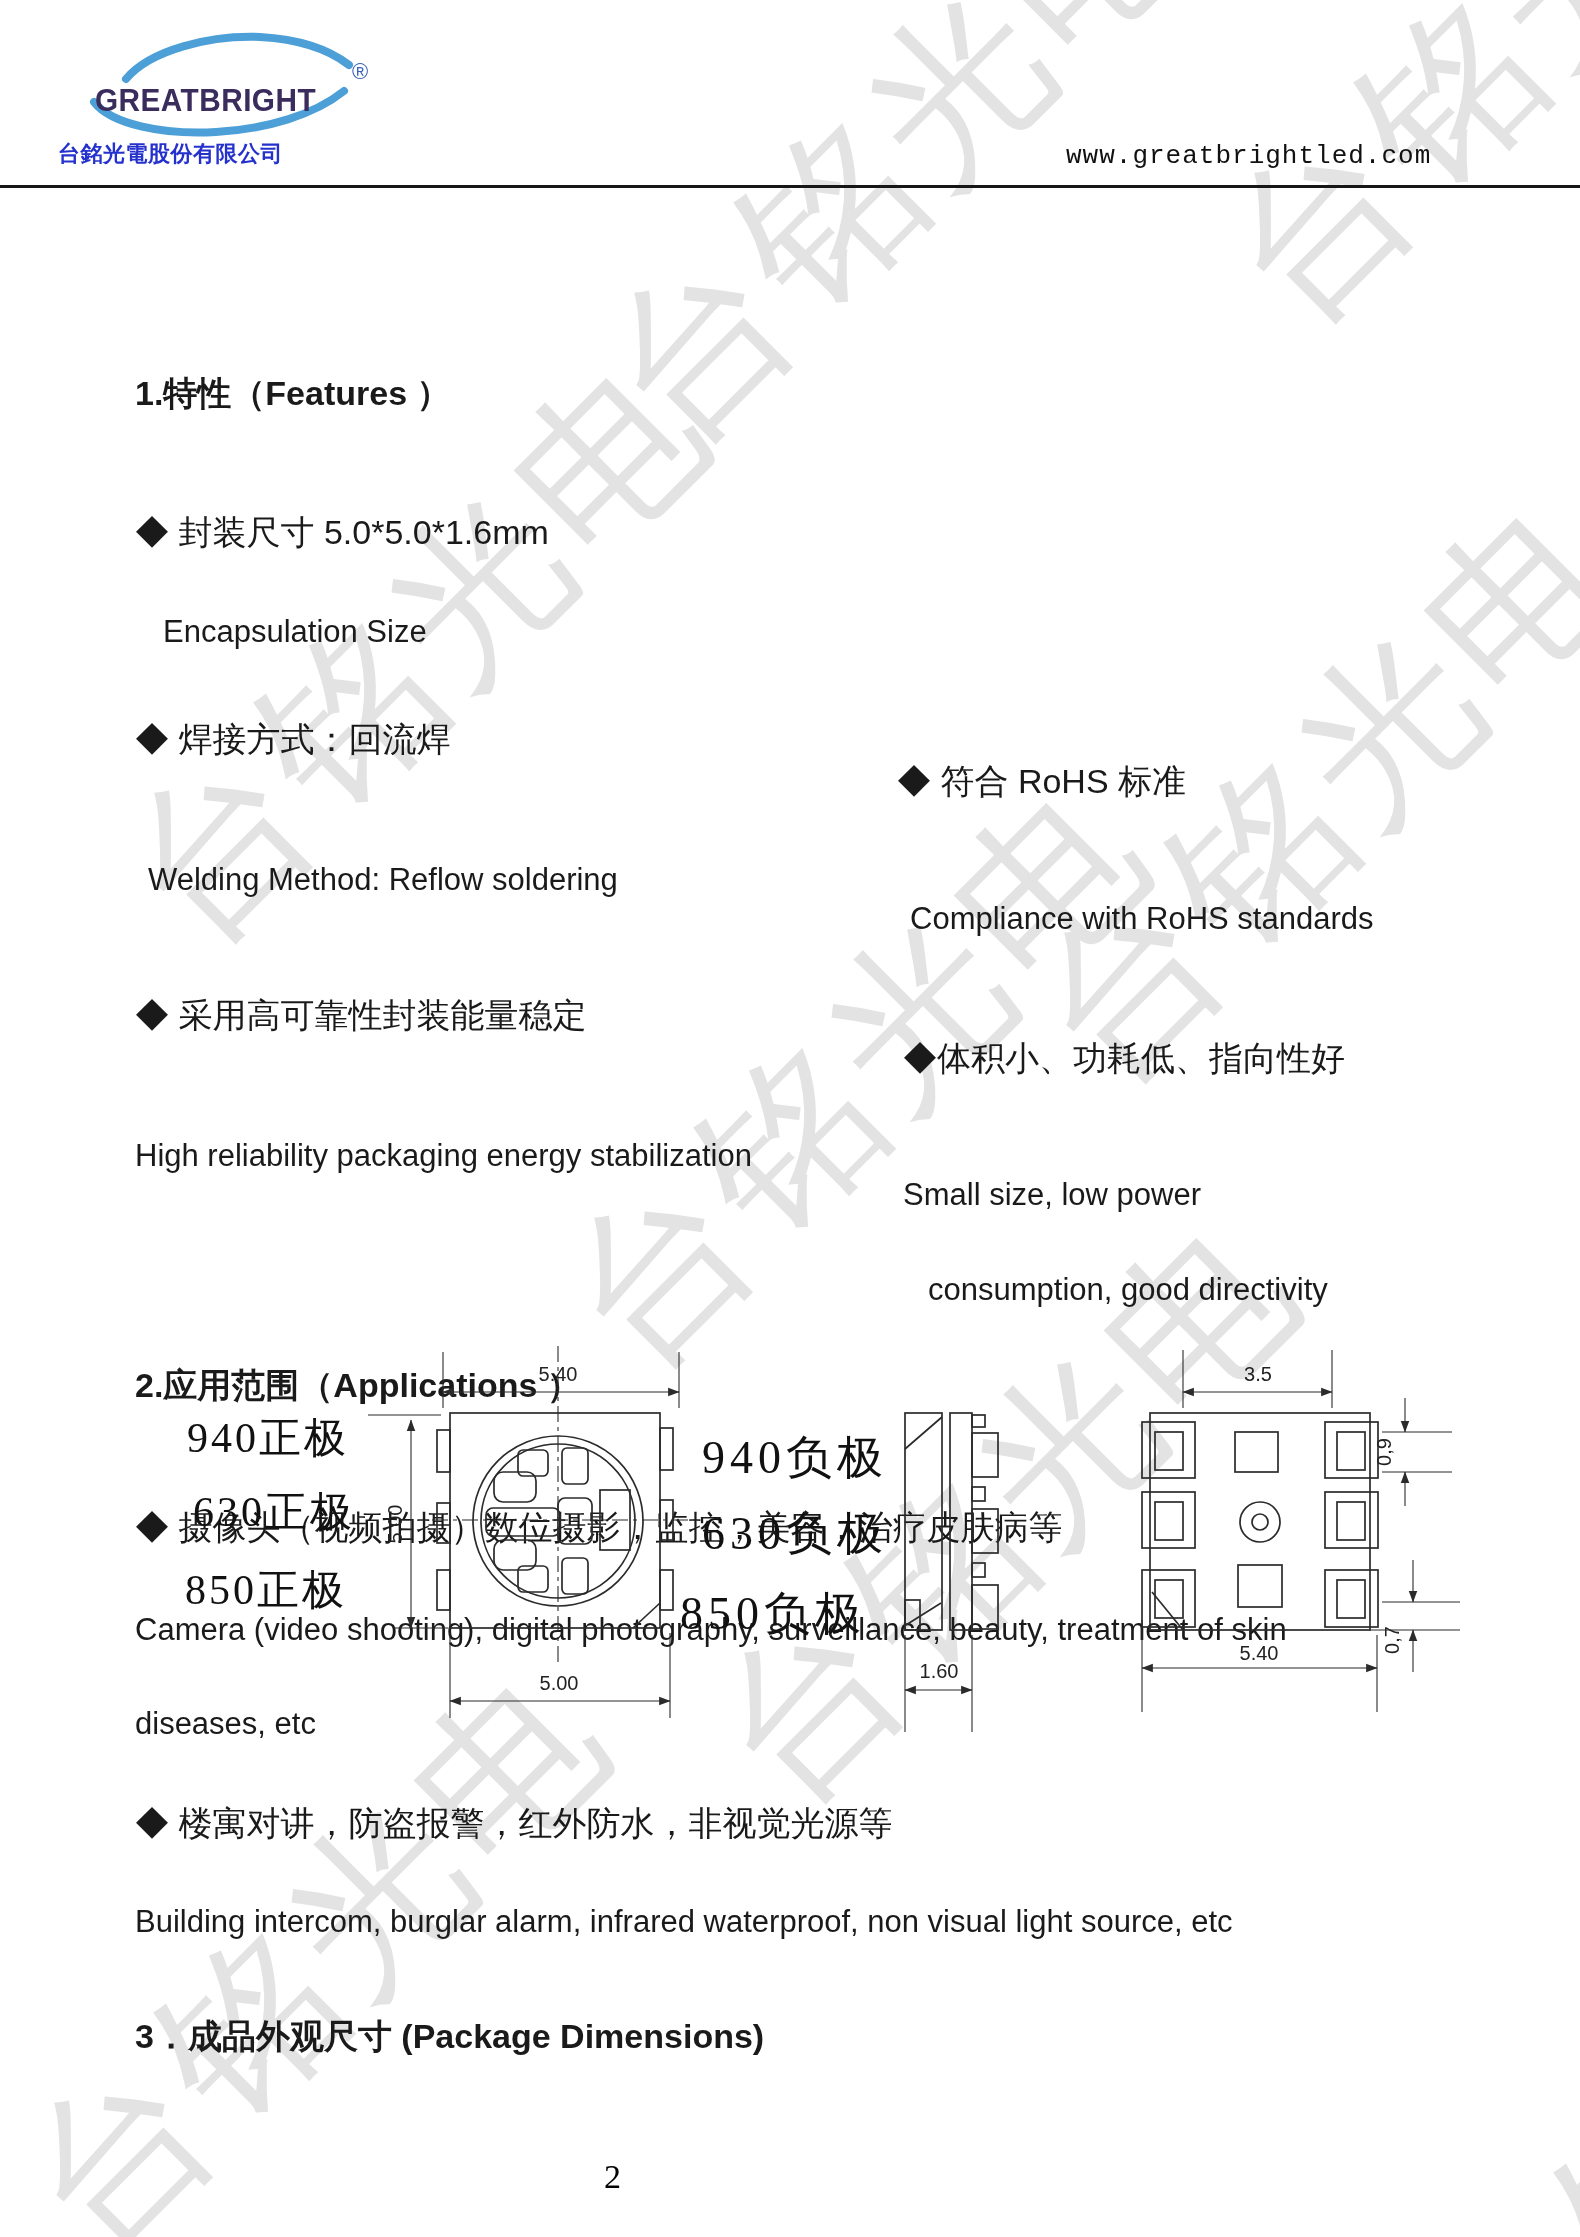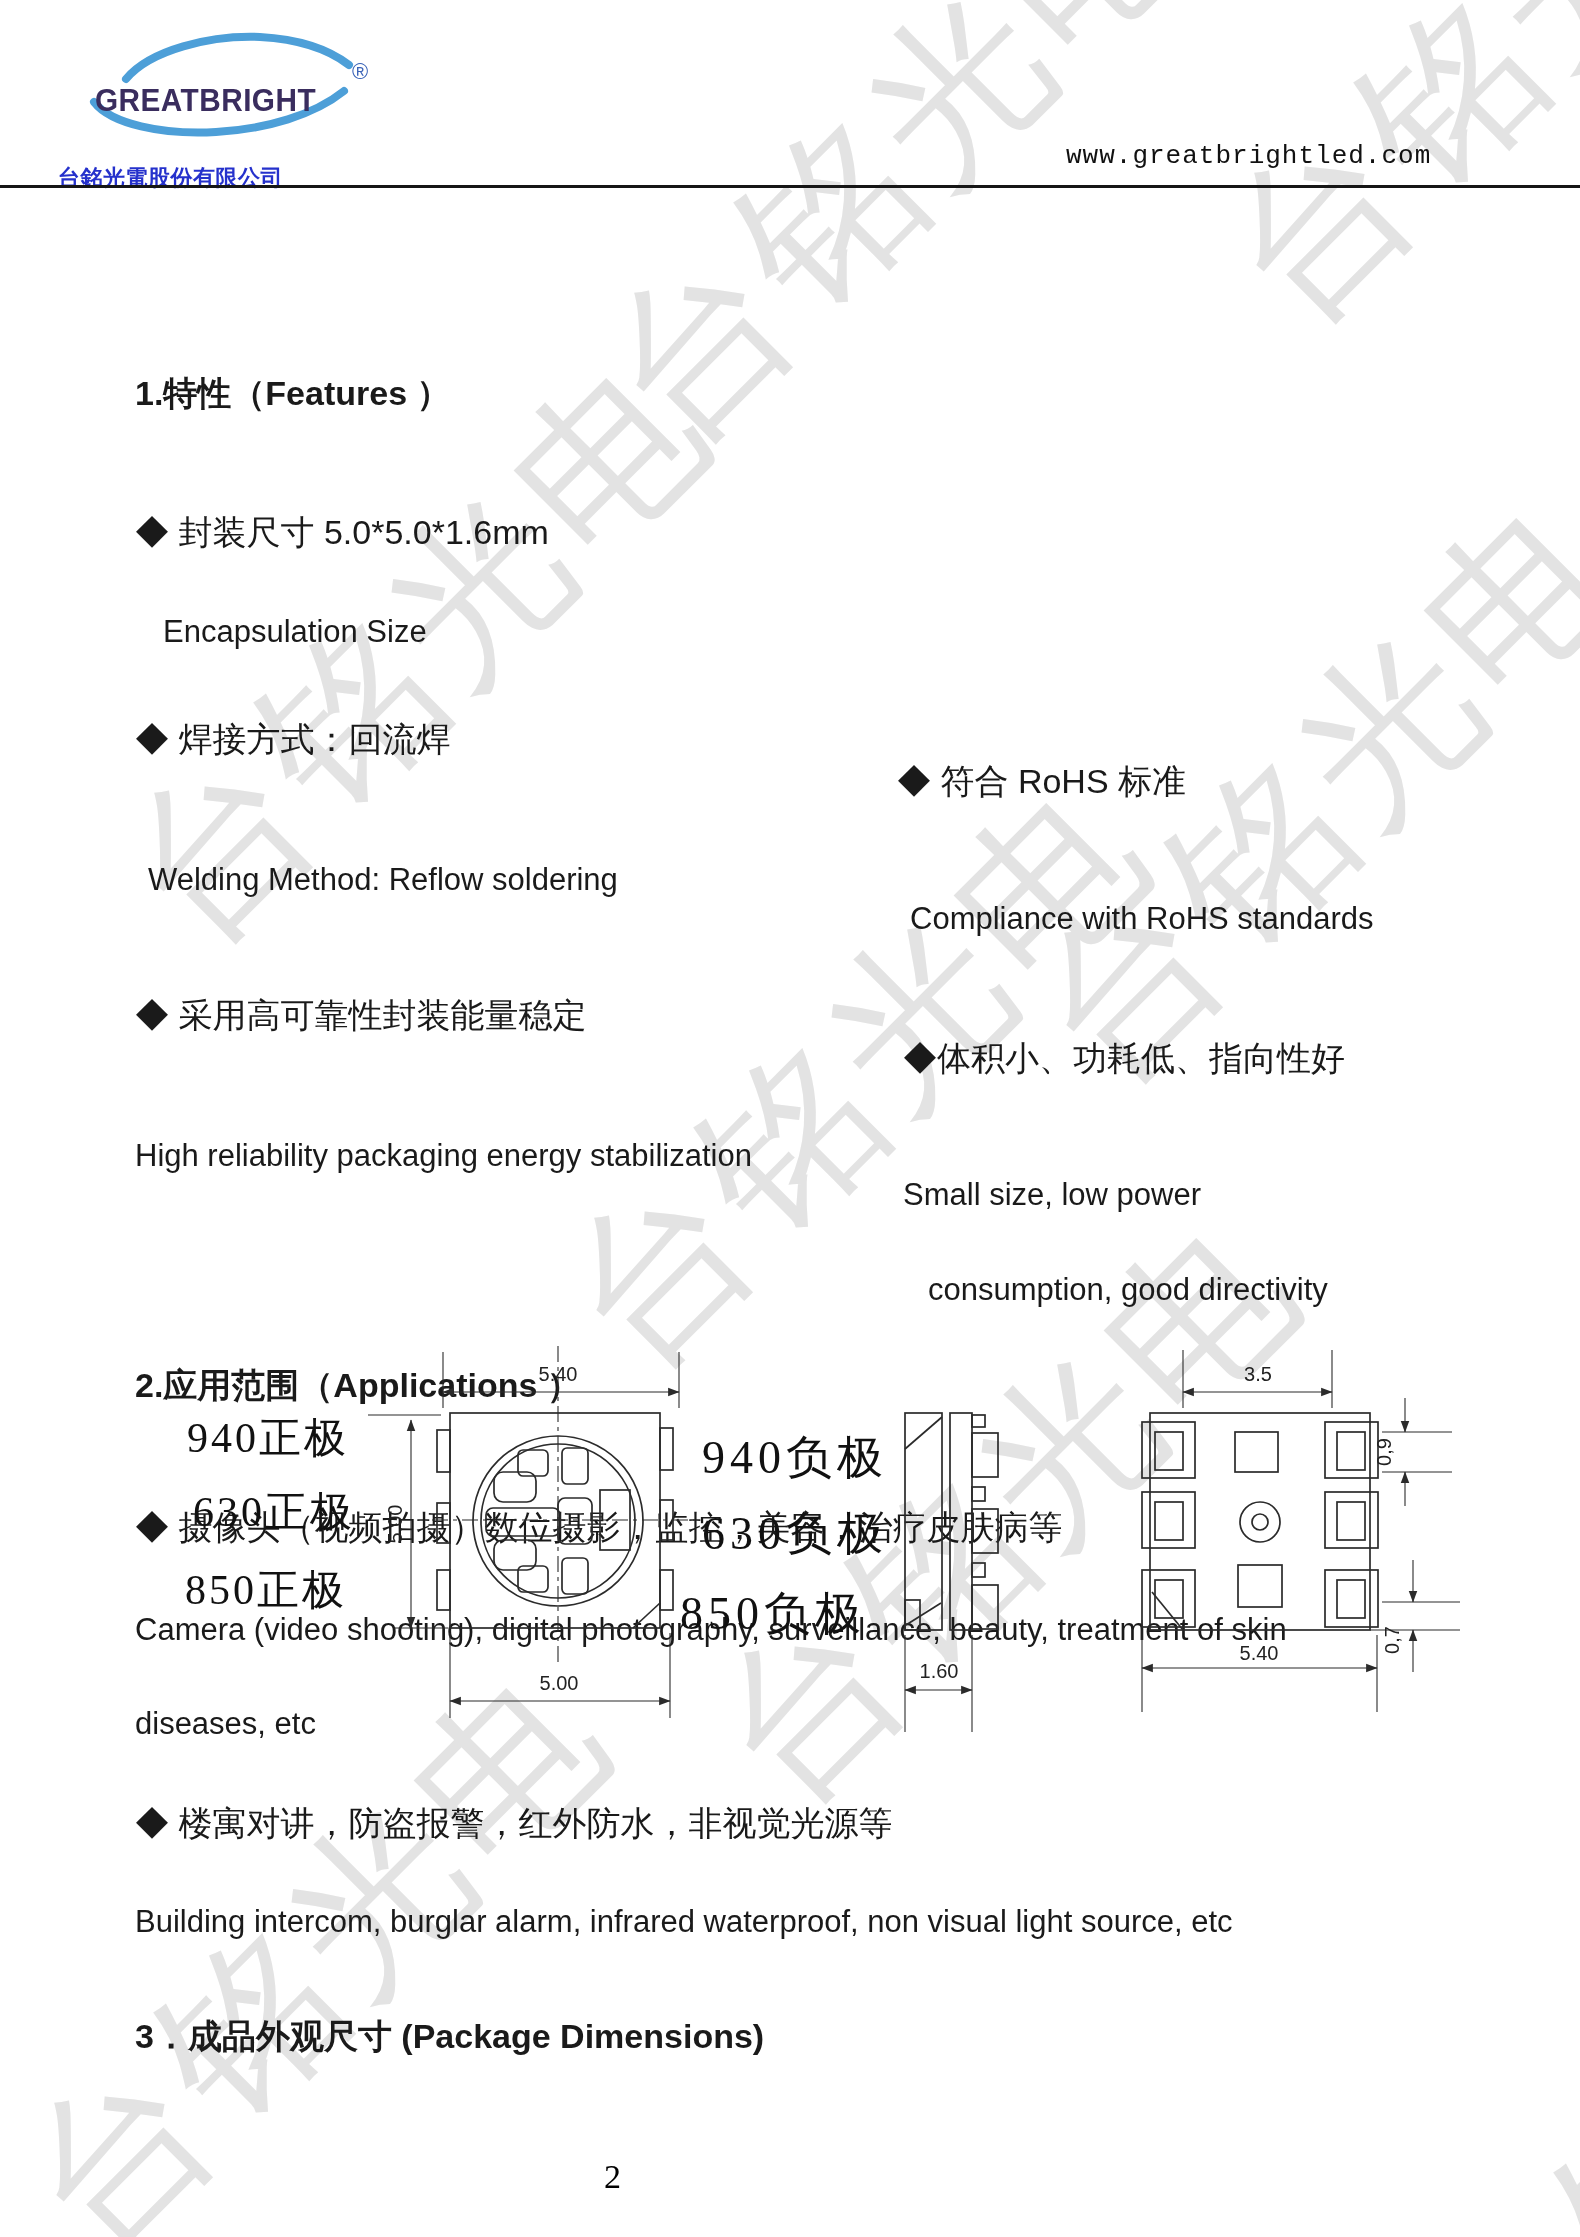--- a/index.html
+++ b/index.html
@@ -28,21 +28,21 @@
   }
   .content{position:relative;z-index:2;}
   #hdr-rule{position:absolute;left:0;top:185px;width:1580px;height:3px;background:#161616;z-index:3;}
   #website{
     position:absolute;left:1066px;top:141px;
     font-family:"Liberation Mono", monospace;
     font-size:26px;letter-spacing:1px;color:#111;z-index:3;
   }
   #company-name{
     position:absolute;left:58px;top:139px;
-    font-size:22px;font-weight:700;color:#2531cc;letter-spacing:0.5px;z-index:3;margin-top:24px;
+    font-size:22px;font-weight:700;color:#2531cc;letter-spacing:0.5px;z-index:3;
   }
   #logo-svg{position:absolute;left:50px;top:22px;z-index:3;}
   #pkg-svg{position:absolute;left:130px;top:1330px;z-index:2;}
   #pkg-svg text{font-family:"Liberation Sans", sans-serif;font-size:20px;fill:#222;}
   #pkg-svg text.pinlbl{font-family:"Liberation Serif", serif;font-size:42px;fill:#111;letter-spacing:3px;}
   #pkg-svg text.pinlbl2{font-family:"Liberation Serif", serif;font-size:46px;fill:#111;letter-spacing:5px;}
   #page-number{
     position:absolute;left:604px;top:2158px;
     font-family:"Liberation Serif", serif;font-size:34px;color:#000;z-index:2;
   }

